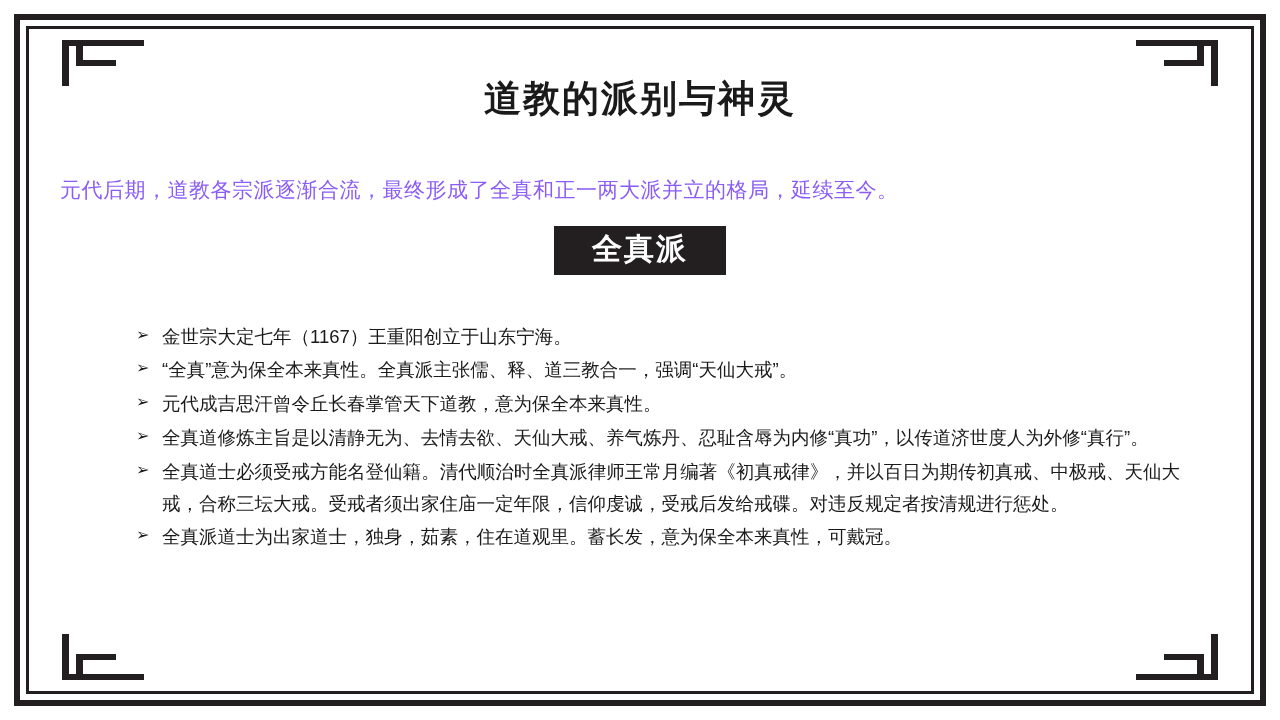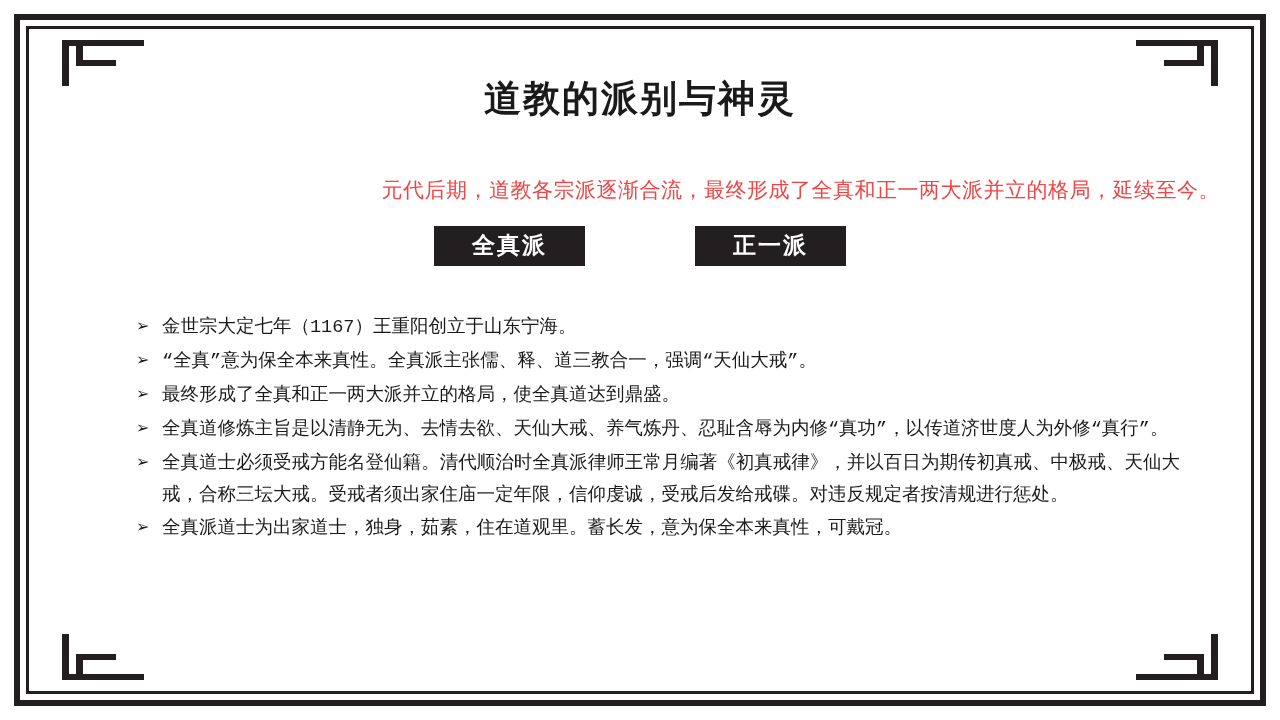--- a/index.html
+++ b/index.html
@@ -95,37 +95,37 @@
     text-align: center;
     font-size: 37px;
     font-weight: bold;
     letter-spacing: 2px;
     margin-top: 28px;
     color: #1a1a1a;
     font-family: "Liberation Sans", sans-serif;
   }
 
   .intro {
-    text-align: right;
+    text-align: left;
     font-size: 21px;
     margin-top: 52px;
-    color: #ef4444;
+    color: #8b5cf6;
     letter-spacing: 0.5px;
   }
 
   .tag-row {
     display: flex;
     justify-content: center;
     gap: 110px;
     margin-top: 22px;
   }
   .tag {
     background: #231f20;
     color: #ffffff;
-    font-size: 23px;
+    font-size: 30px;
     font-weight: bold;
     letter-spacing: 2px;
     padding: 6px 38px 8px 38px;
     line-height: 1.15;
     display: inline-block;
   }
 
   .bullets {
     margin-top: 46px;
     padding-left: 76px;
@@ -142,21 +142,20 @@
   .bullet .marker {
     flex: 0 0 auto;
     width: 26px;
     font-size: 16px;
     line-height: 1.72;
     color: #1a1a1a;
   }
   .bullet .btext {
     flex: 1 1 auto;
     text-align: justify;
-    font-family: Liberation Mono, monospace;
   }
 </style>
 </head>
 <body>
 
 <div class="slide">
 
   <div class="frame-outer"></div>
   <div class="frame-inner"></div>
 
@@ -186,38 +185,37 @@
   </div>
 
   <div class="content">
 
     <div class="slide-title">道教的派别与神灵</div>
 
     <div class="intro">元代后期，道教各宗派逐渐合流，最终形成了全真和正一两大派并立的格局，延续至今。</div>
 
     <div class="tag-row">
       <div class="tag">全真派</div>
-      <div class="tag">正一派</div>
     </div>
 
     <div class="bullets">
 
       <div class="bullet">
         <span class="marker">➢</span>
         <span class="btext">金世宗大定七年（1167）王重阳创立于山东宁海。</span>
       </div>
 
       <div class="bullet">
         <span class="marker">➢</span>
         <span class="btext">“全真”意为保全本来真性。全真派主张儒、释、道三教合一，强调“天仙大戒”。</span>
       </div>
 
       <div class="bullet">
         <span class="marker">➢</span>
-        <span class="btext">最终形成了全真和正一两大派并立的格局，使全真道达到鼎盛。</span>
+        <span class="btext">元代成吉思汗曾令丘长春掌管天下道教，意为保全本来真性。</span>
       </div>
 
       <div class="bullet">
         <span class="marker">➢</span>
         <span class="btext">全真道修炼主旨是以清静无为、去情去欲、天仙大戒、养气炼丹、忍耻含辱为内修“真功”，以传道济世度人为外修“真行”。</span>
       </div>
 
       <div class="bullet">
         <span class="marker">➢</span>
         <span class="btext">全真道士必须受戒方能名登仙籍。清代顺治时全真派律师王常月编著《初真戒律》，并以百日为期传初真戒、中极戒、天仙大戒，合称三坛大戒。受戒者须出家住庙一定年限，信仰虔诚，受戒后发给戒碟。对违反规定者按清规进行惩处。</span>

